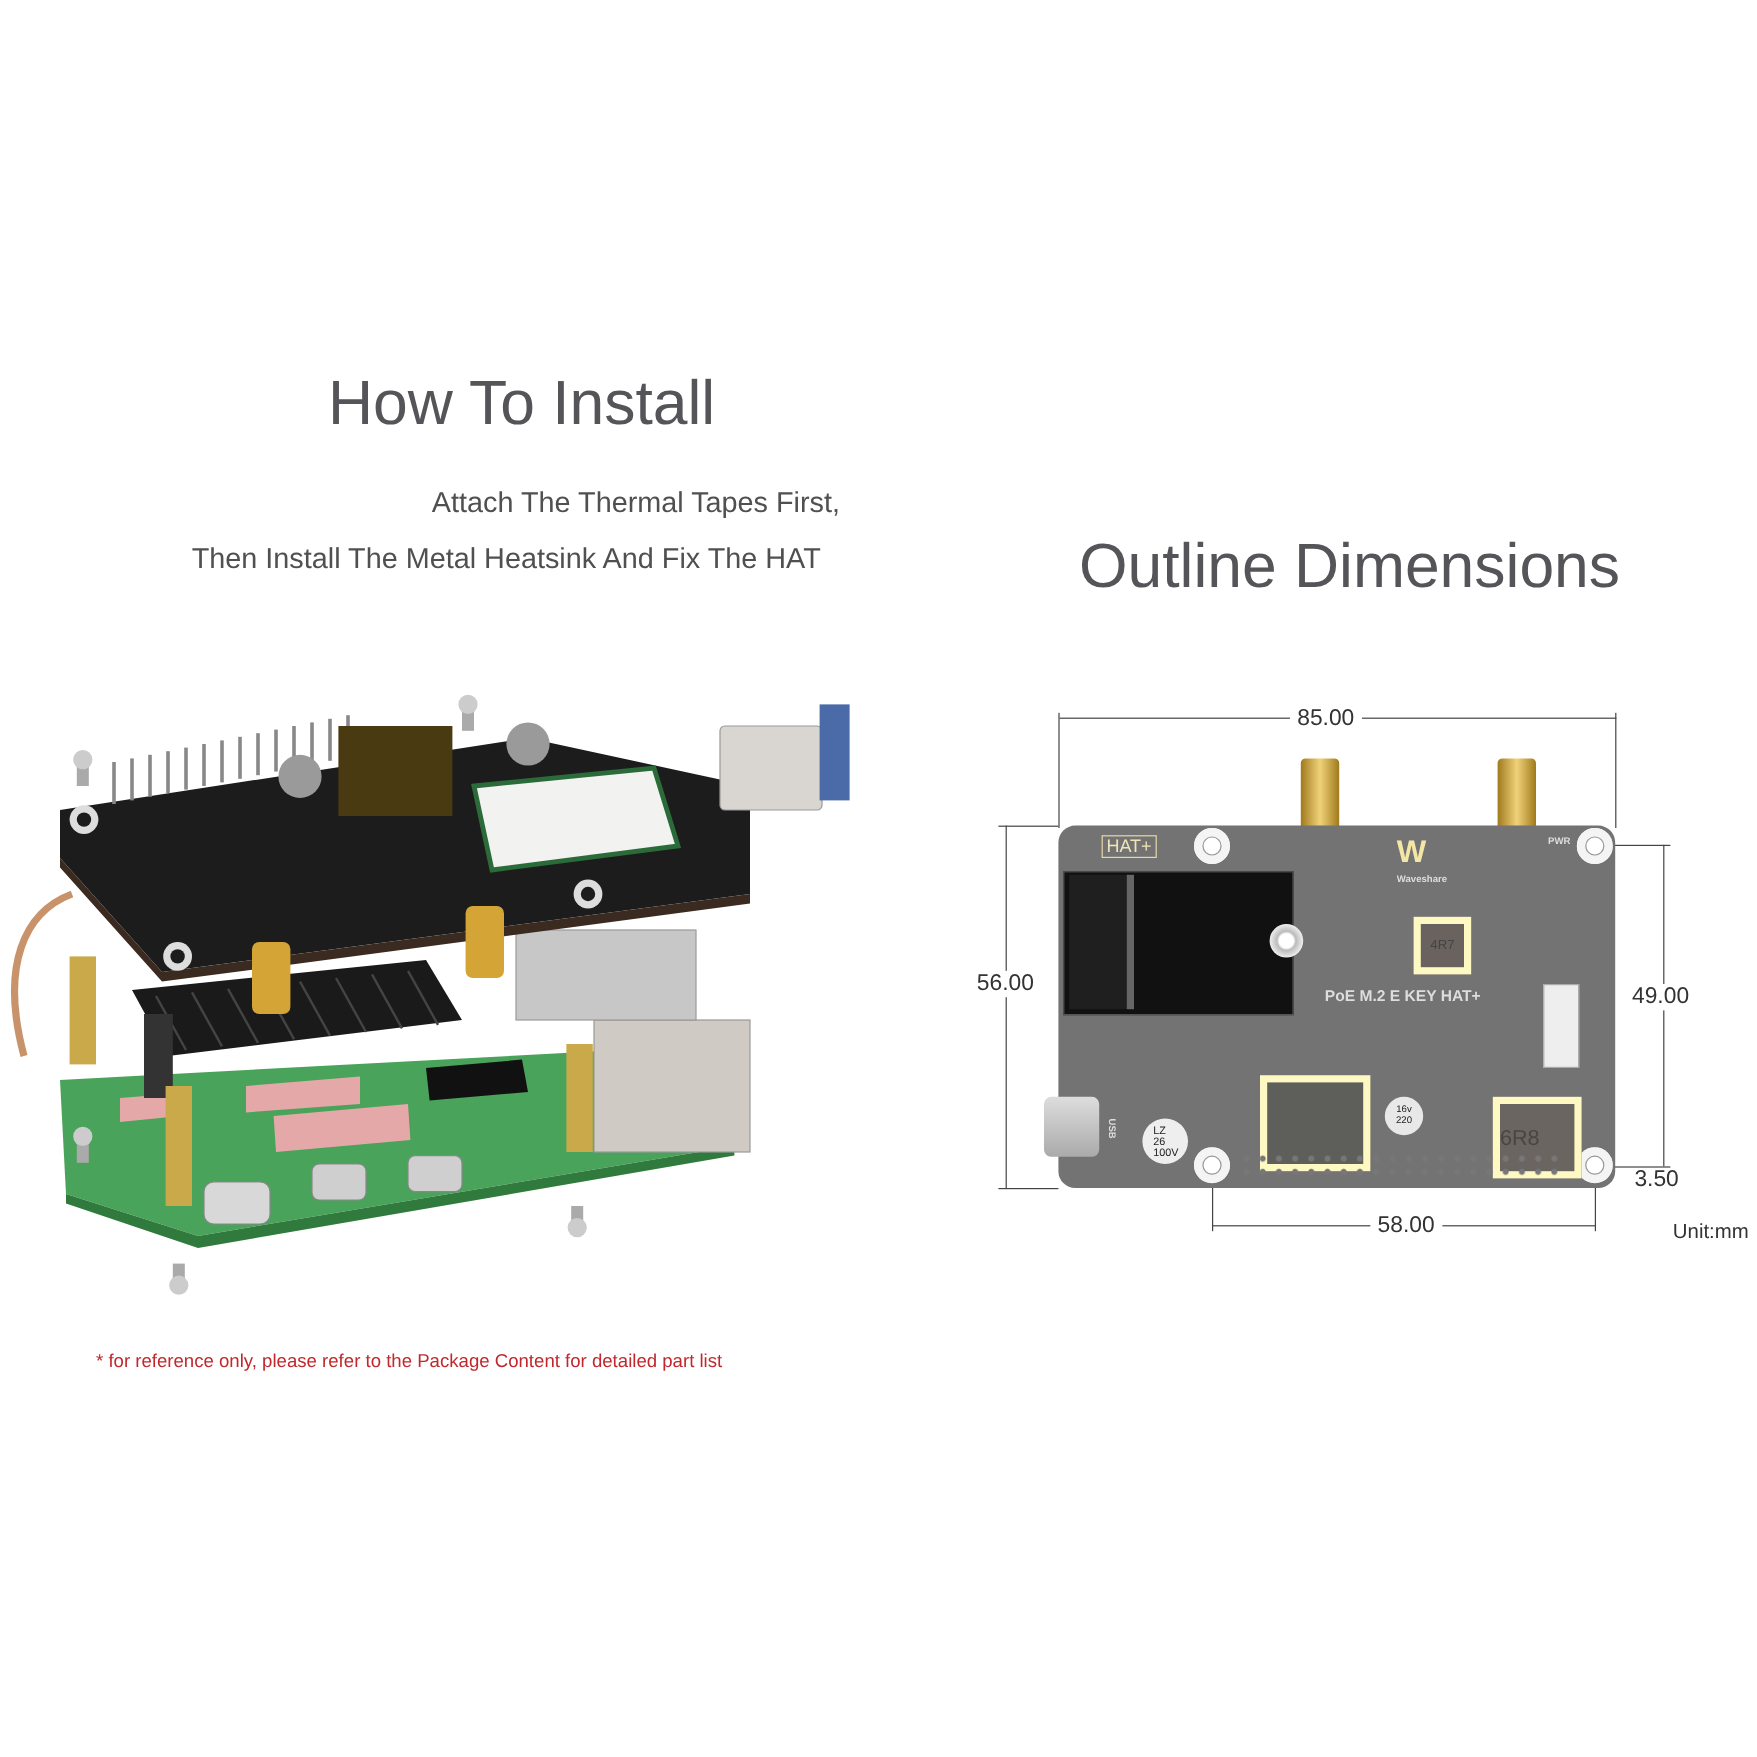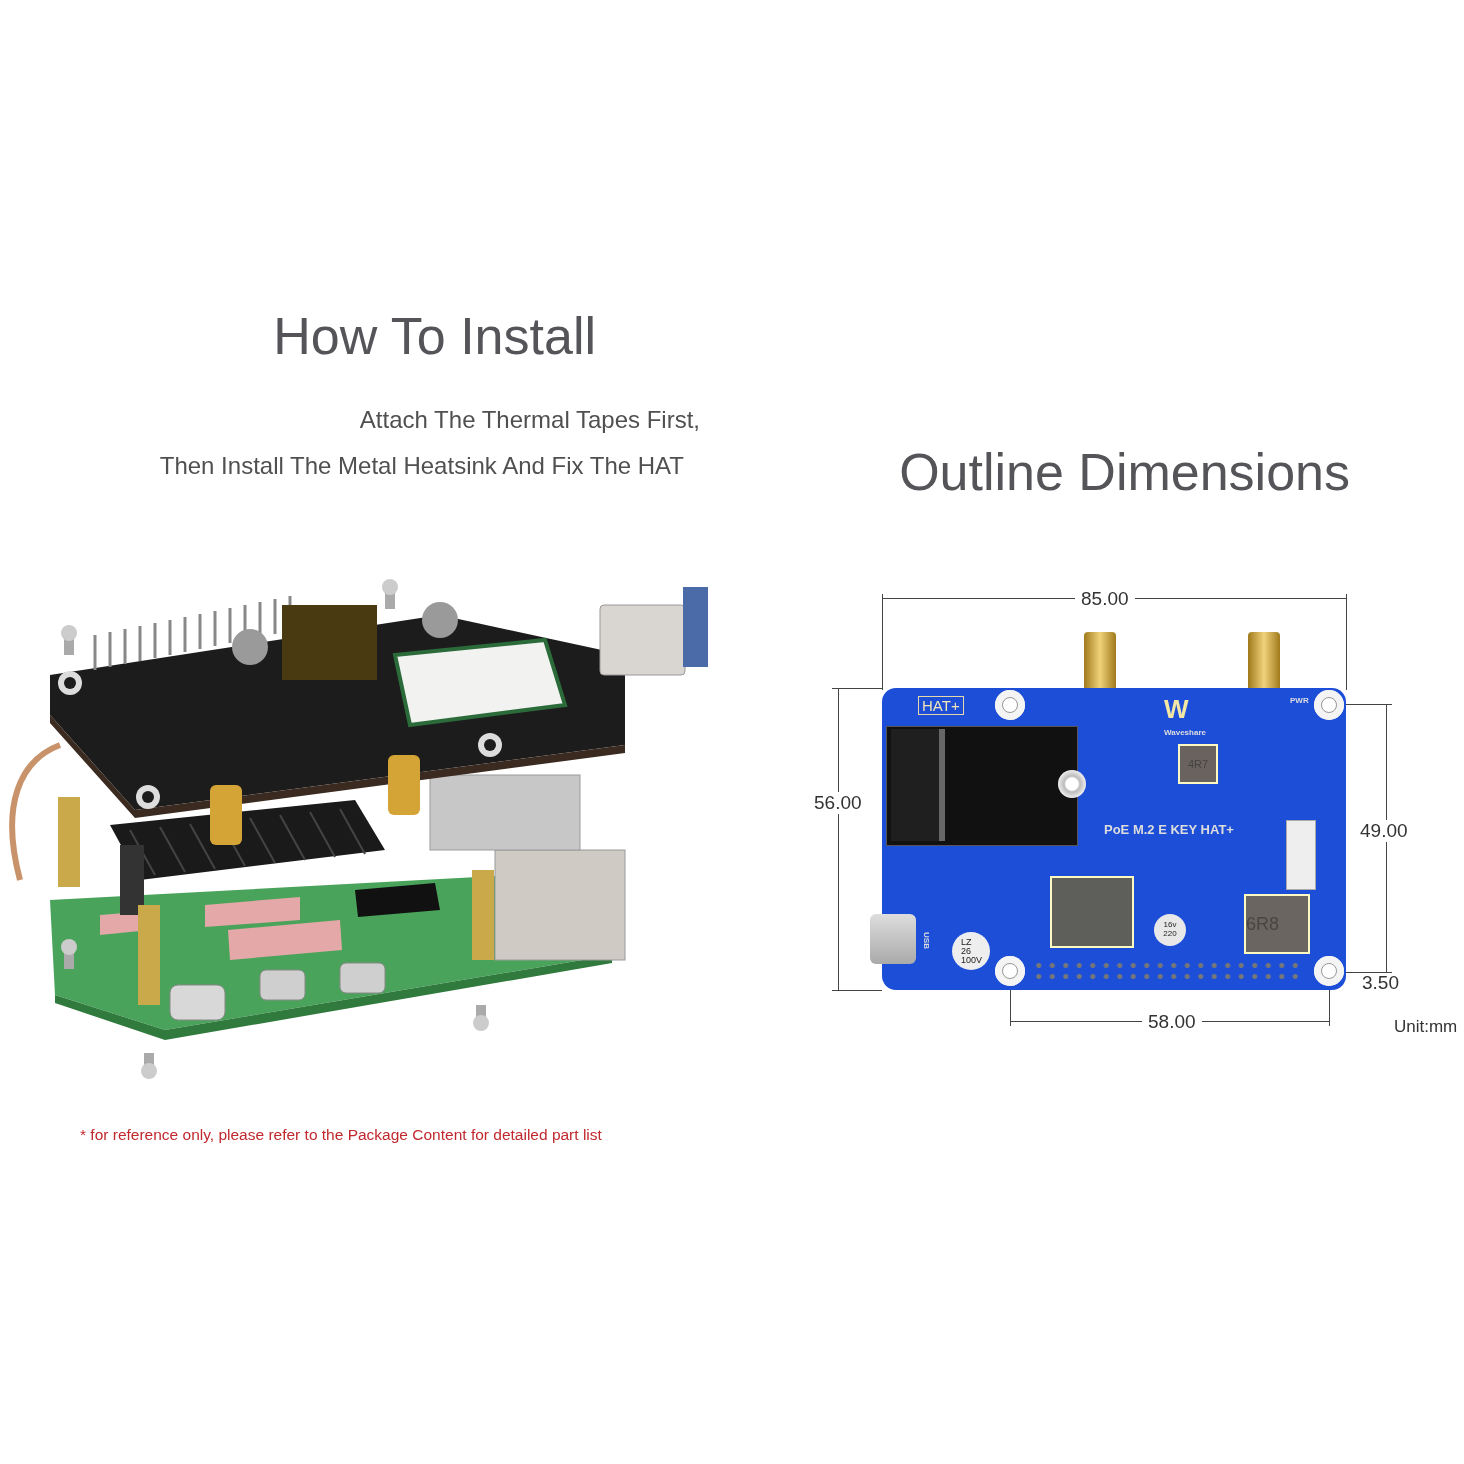--- a/index.html
+++ b/index.html
@@ -3,24 +3,24 @@
 <meta charset="utf-8">
 <style>
   html, body { margin: 0; padding: 0; background: #ffffff; }
   body { width: 1464px; height: 1464px; position: relative; overflow: hidden; font-family: "Liberation Sans", sans-serif; color: #555; }
   .abs { position: absolute; }
   .title { font-size: 52px; color: #555559; text-align: right; white-space: nowrap; }
   .sub { font-size: 24px; color: #505050; text-align: right; white-space: nowrap; }
   .note { font-size: 15.5px; color: #c0282d; white-space: nowrap; }
   .dim { font-size: 19px; color: #333; background: #fff; padding: 0 6px; white-space: nowrap; }
   .line { background: #444; }
-  .pcb { background: #1d4ed8; border-radius: 14px; }
+  .pcb { background: #737373; border-radius: 14px; }
   .hole { width: 30px; height: 30px; border-radius: 50%; background: #e9e9e9; box-shadow: inset 0 0 0 7px #f4f4f4; display: flex; align-items: center; justify-content: center; }
   .hole::after { content: ""; width: 14px; height: 14px; border-radius: 50%; border: 1.5px solid #999; background: #fff; }
-  .chip { background: #222; border: 2px solid #fef9c3; }
+  .chip { background: #222; border: 6px solid #fef9c3; margin-top: 20px; }
   .silk { color: #ddd; font-weight: bold; }
 </style>
 </head>
 <body>
 
 <div class="abs title" style="left:96px; top:306px; width:500px;">How To Install</div>
 <div class="abs sub" style="left:0; top:406px; width:700px;">Attach The Thermal Tapes First,</div>
 <div class="abs sub" style="left:0; top:452px; width:684px;">Then Install The Metal Heatsink And Fix The HAT</div>
 
 <div class="abs" style="left:0; top:575px; width:720px; height:510px;">
@@ -120,21 +120,21 @@
 <div class="abs title" style="left:850px; top:406px; width:500px;margin-top:36px;">Outline Dimensions</div>
 
 <div class="abs line" style="left:883px; top:598px; width:464px; height:1px;"></div>
 <div class="abs line" style="left:882px; top:594px; width:1px; height:96px;"></div>
 <div class="abs line" style="left:1346px; top:594px; width:1px; height:96px;"></div>
 <div class="abs dim" style="left:1075px; top:588px;">85.00</div>
 
 <div class="abs line" style="left:838px; top:688px; width:1px; height:302px;"></div>
 <div class="abs line" style="left:832px; top:688px; width:50px; height:1px;"></div>
 <div class="abs line" style="left:832px; top:990px; width:50px; height:1px;"></div>
-<div class="abs dim" style="left:808px; top:792px;">56.00</div>
+<div class="abs dim" style="left:808px; top:809px;">56.00</div>
 
 <div class="abs line" style="left:1386px; top:704px; width:1px; height:268px;"></div>
 <div class="abs line" style="left:1340px; top:704px; width:52px; height:1px;"></div>
 <div class="abs line" style="left:1340px; top:972px; width:52px; height:1px;"></div>
 <div class="abs dim" style="left:1354px; top:820px;">49.00</div>
 <div class="abs dim" style="left:1356px; top:972px; background:transparent;">3.50</div>
 
 <div class="abs line" style="left:1010px; top:1021px; width:320px; height:1px;"></div>
 <div class="abs line" style="left:1010px; top:980px; width:1px; height:46px;"></div>
 <div class="abs line" style="left:1329px; top:980px; width:1px; height:46px;"></div>

